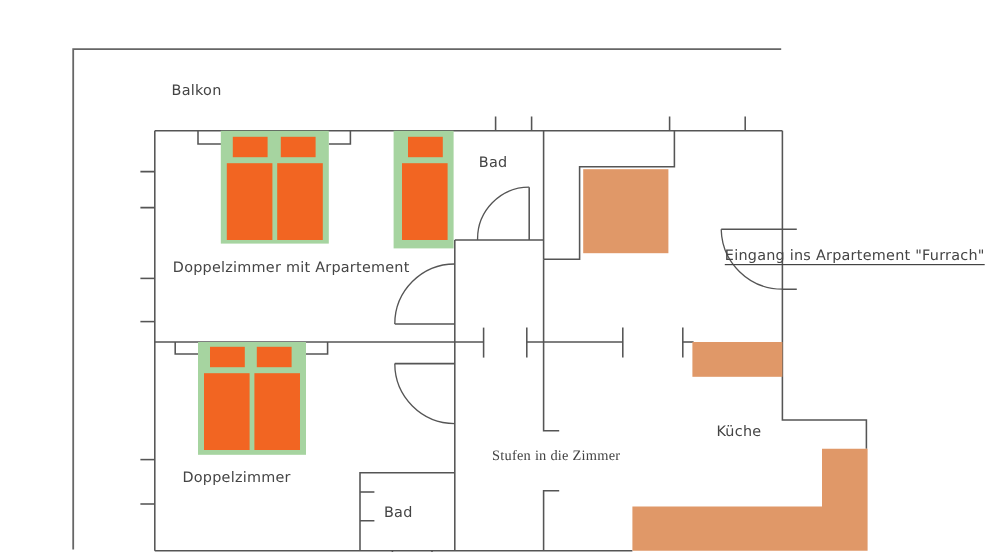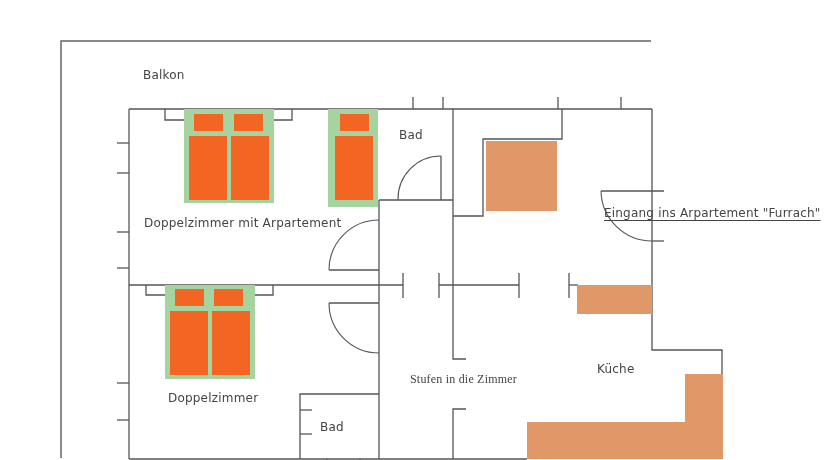--- a/index.html
+++ b/index.html
@@ -112,17 +112,17 @@
 
     <rect x="577" y="249" width="75" height="29" fill="#e09868"></rect>
 
     <polygon points="527,386 685,386 685,338 723,338 723,423 527,423" fill="#e09868"></polygon>
   </svg>
 
   <div class="label" style="left:143px; top:32px;">Balkon</div>
   <div class="label" style="left:144px; top:180px;">Doppelzimmer mit Arpartement</div>
   <div class="label" style="left:399px; top:92px;">Bad</div>
   <div class="label entrance" style="left:604px; top:170px;">Eingang ins Arpartement "Furrach"</div>
-  <div class="label" style="left:168px; top:355px;">Doppelzimmer</div>
+  <div class="label" style="left:152px; top:355px;">Doppelzimmer</div>
   <div class="label" style="left:320px; top:384px;">Bad</div>
   <div class="label" style="left:410px; top:336px;font-family:Liberation Serif, serif;">Stufen in die Zimmer</div>
-  <div class="label" style="left:597px; top:326px;">Küche</div>
+  <div class="label" style="left:597px; top:316px;">Küche</div>
 </div>
 
 </body></html>

